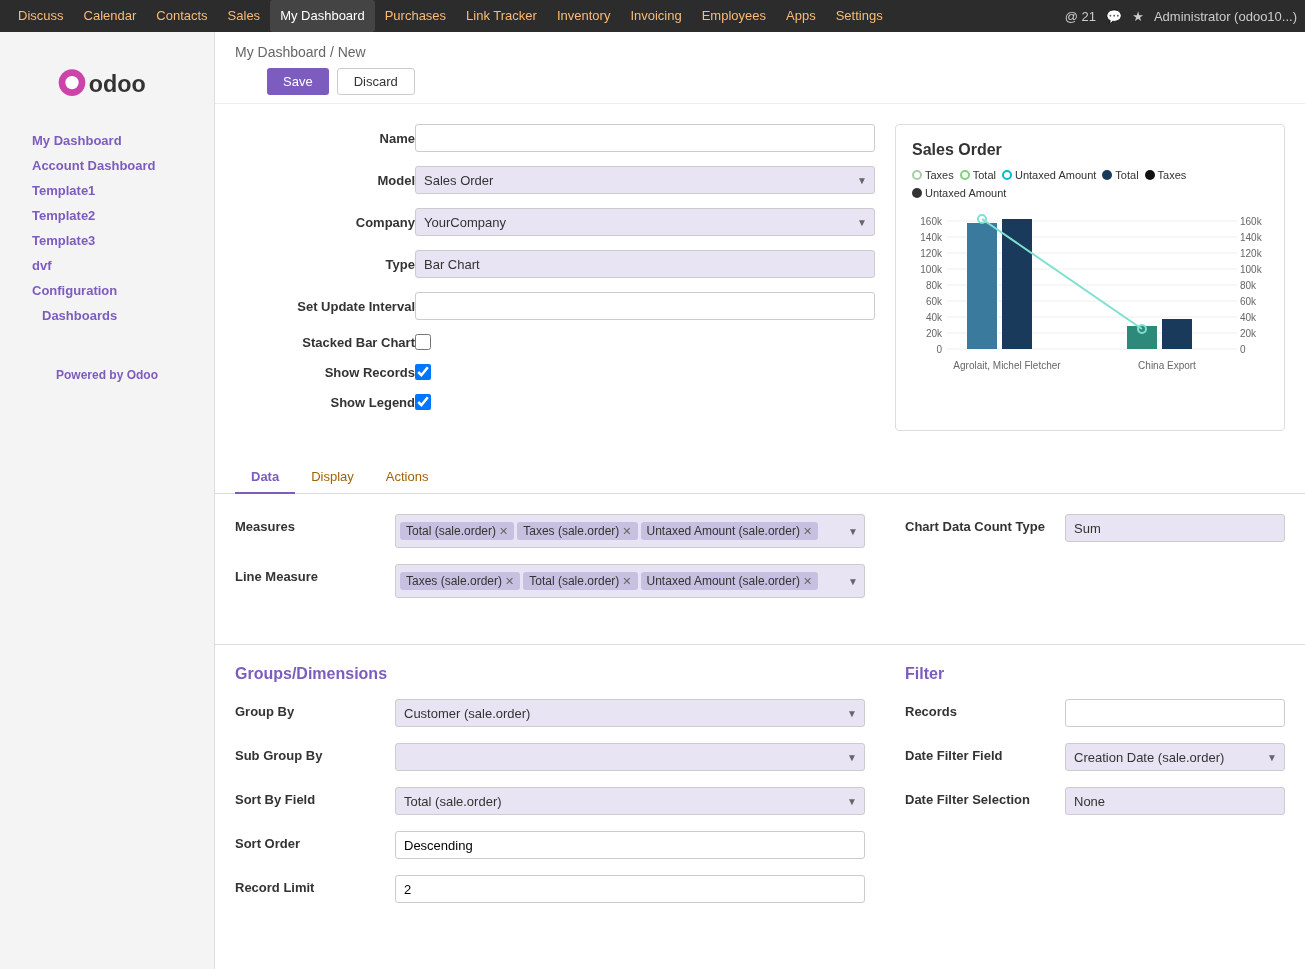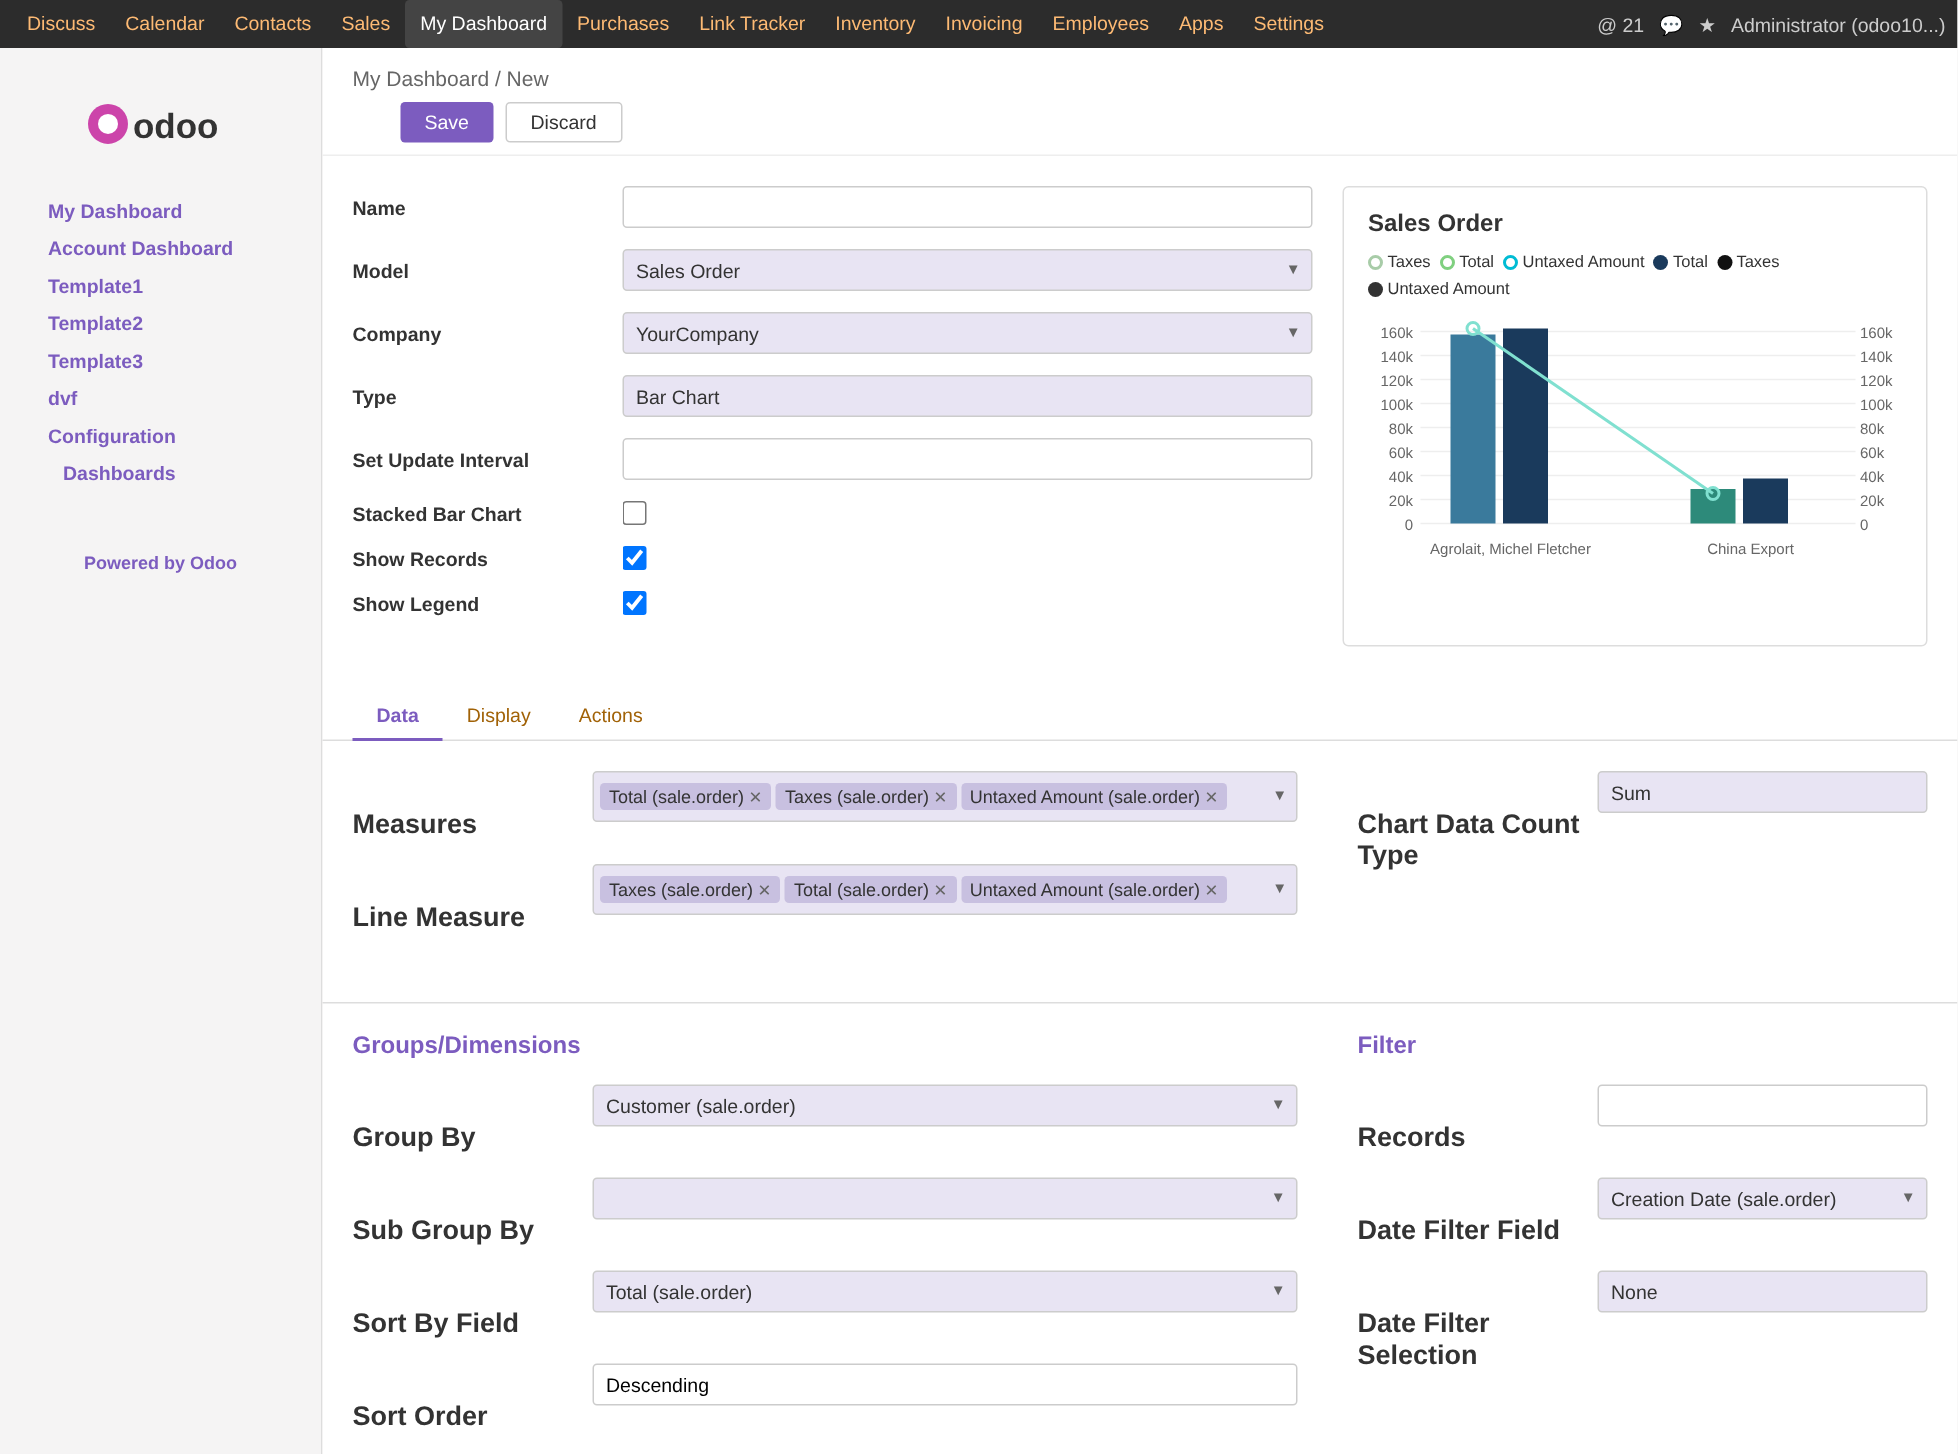--- a/index.html
+++ b/index.html
@@ -127,20 +127,21 @@
       display: flex;
       align-items: center;
       margin-bottom: 14px;
     }
     .form-label {
       width: 180px;
       font-size: 13px;
       color: #333;
       font-weight: bold;
       flex-shrink: 0;
+      text-align: right;
     }
     .form-input {
       flex: 1;
       padding: 4px 8px;
       border: 1px solid #ccc;
       border-radius: 3px;
       font-size: 13px;
       height: 28px;
     }
     .select-wrapper {
@@ -252,26 +253,25 @@
     .tab-left { flex: 1; }
     .tab-right { width: 380px; }
 
     .field-row {
       display: flex;
       align-items: flex-start;
       margin-bottom: 16px;
     }
     .field-label {
       width: 160px;
-      font-size: 18px;
+      font-size: 13px;
       font-weight: bold;
       color: #333;
       padding-top: 5px;
       flex-shrink: 0;
-      margin-top: 20px;
     }
     .field-value { flex: 1; }
 
     
     .tag-input-wrapper {
       border: 1px solid #ccc;
       border-radius: 3px;
       padding: 4px;
       background: #e8e4f3;
       min-height: 34px;
@@ -657,20 +657,26 @@
               </select>
             </div>
           </div>
         </div>
         <div class="field-row">
           <div class="field-label">Sort Order</div>
           <div class="field-value">
             <input type="text" class="plain-input" value="Descending" style="">
           </div>
         </div>
+        <div class="field-row">
+          <div class="field-label">Record Limit</div>
+          <div class="field-value">
+            <input type="text" class="plain-input" value="2" style="">
+          </div>
+        </div>
       </div>
 
       <div class="groups-right">
         <div class="section-header">Filter</div>
         <div class="field-row">
           <div class="field-label">Records</div>
           <div class="field-value">
             <input type="text" class="plain-input" style="">
           </div>
         </div>

